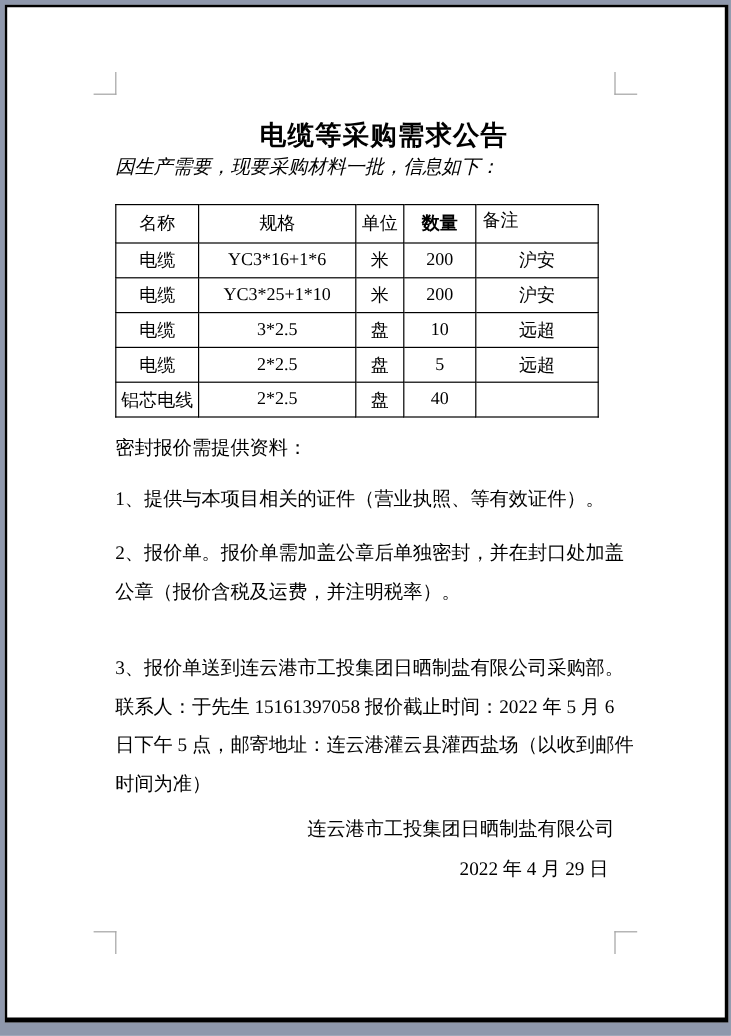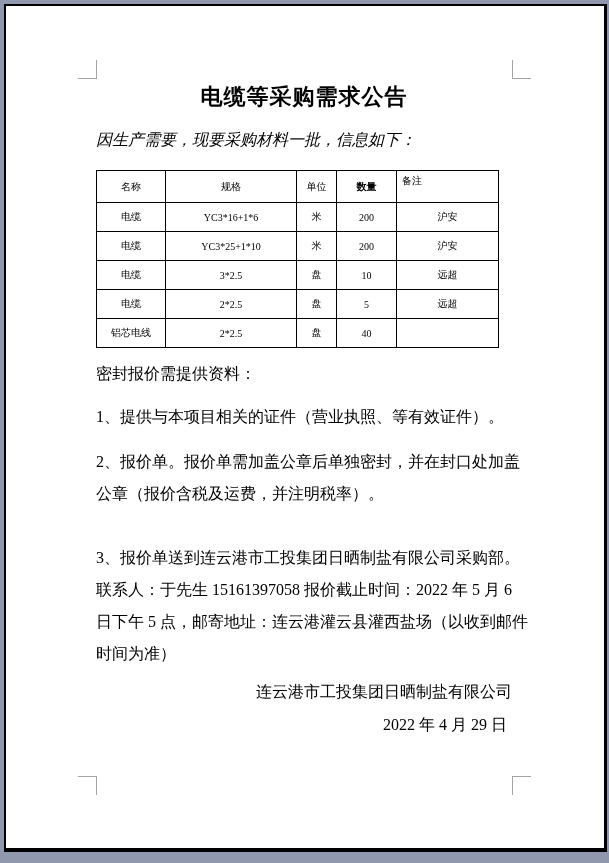--- a/index.html
+++ b/index.html
@@ -39,41 +39,41 @@
     left: 90px;
     width: 416px;
   }
   .doc-title {
     top: 76px;
     text-align: center;
     font-size: 22px;
     font-weight: bold;
     line-height: 30px;
     letter-spacing: 1px;
-    margin: 0;
+    margin: 16px;
   }
   .bodytext {
     font-size: 16px;
     line-height: 32px;
     white-space: nowrap;
   }
   .intro   { top: 118px; font-style: italic; }
   .seal    { top: 352px; }
   .item1   { top: 395px; }
   .item2   { top: 440px; }
   .item3   { top: 536px; }
   .company { top: 670px; text-align: right; }
   .date    { top: 703px; text-align: right; padding-right: 5px; box-sizing: border-box; }
 
   .purchase-table {
     position: absolute;
     left: 90px;
     top: 164px;
     border-collapse: collapse;
-    font-size: 10px;
+    font-size: 15px;
     table-layout: fixed;
   }
   .purchase-table th, .purchase-table td {
     border: 1px solid #000;
     height: 28px;
     text-align: center;
     vertical-align: middle;
     font-weight: normal;
     padding: 0;
     overflow: hidden;

